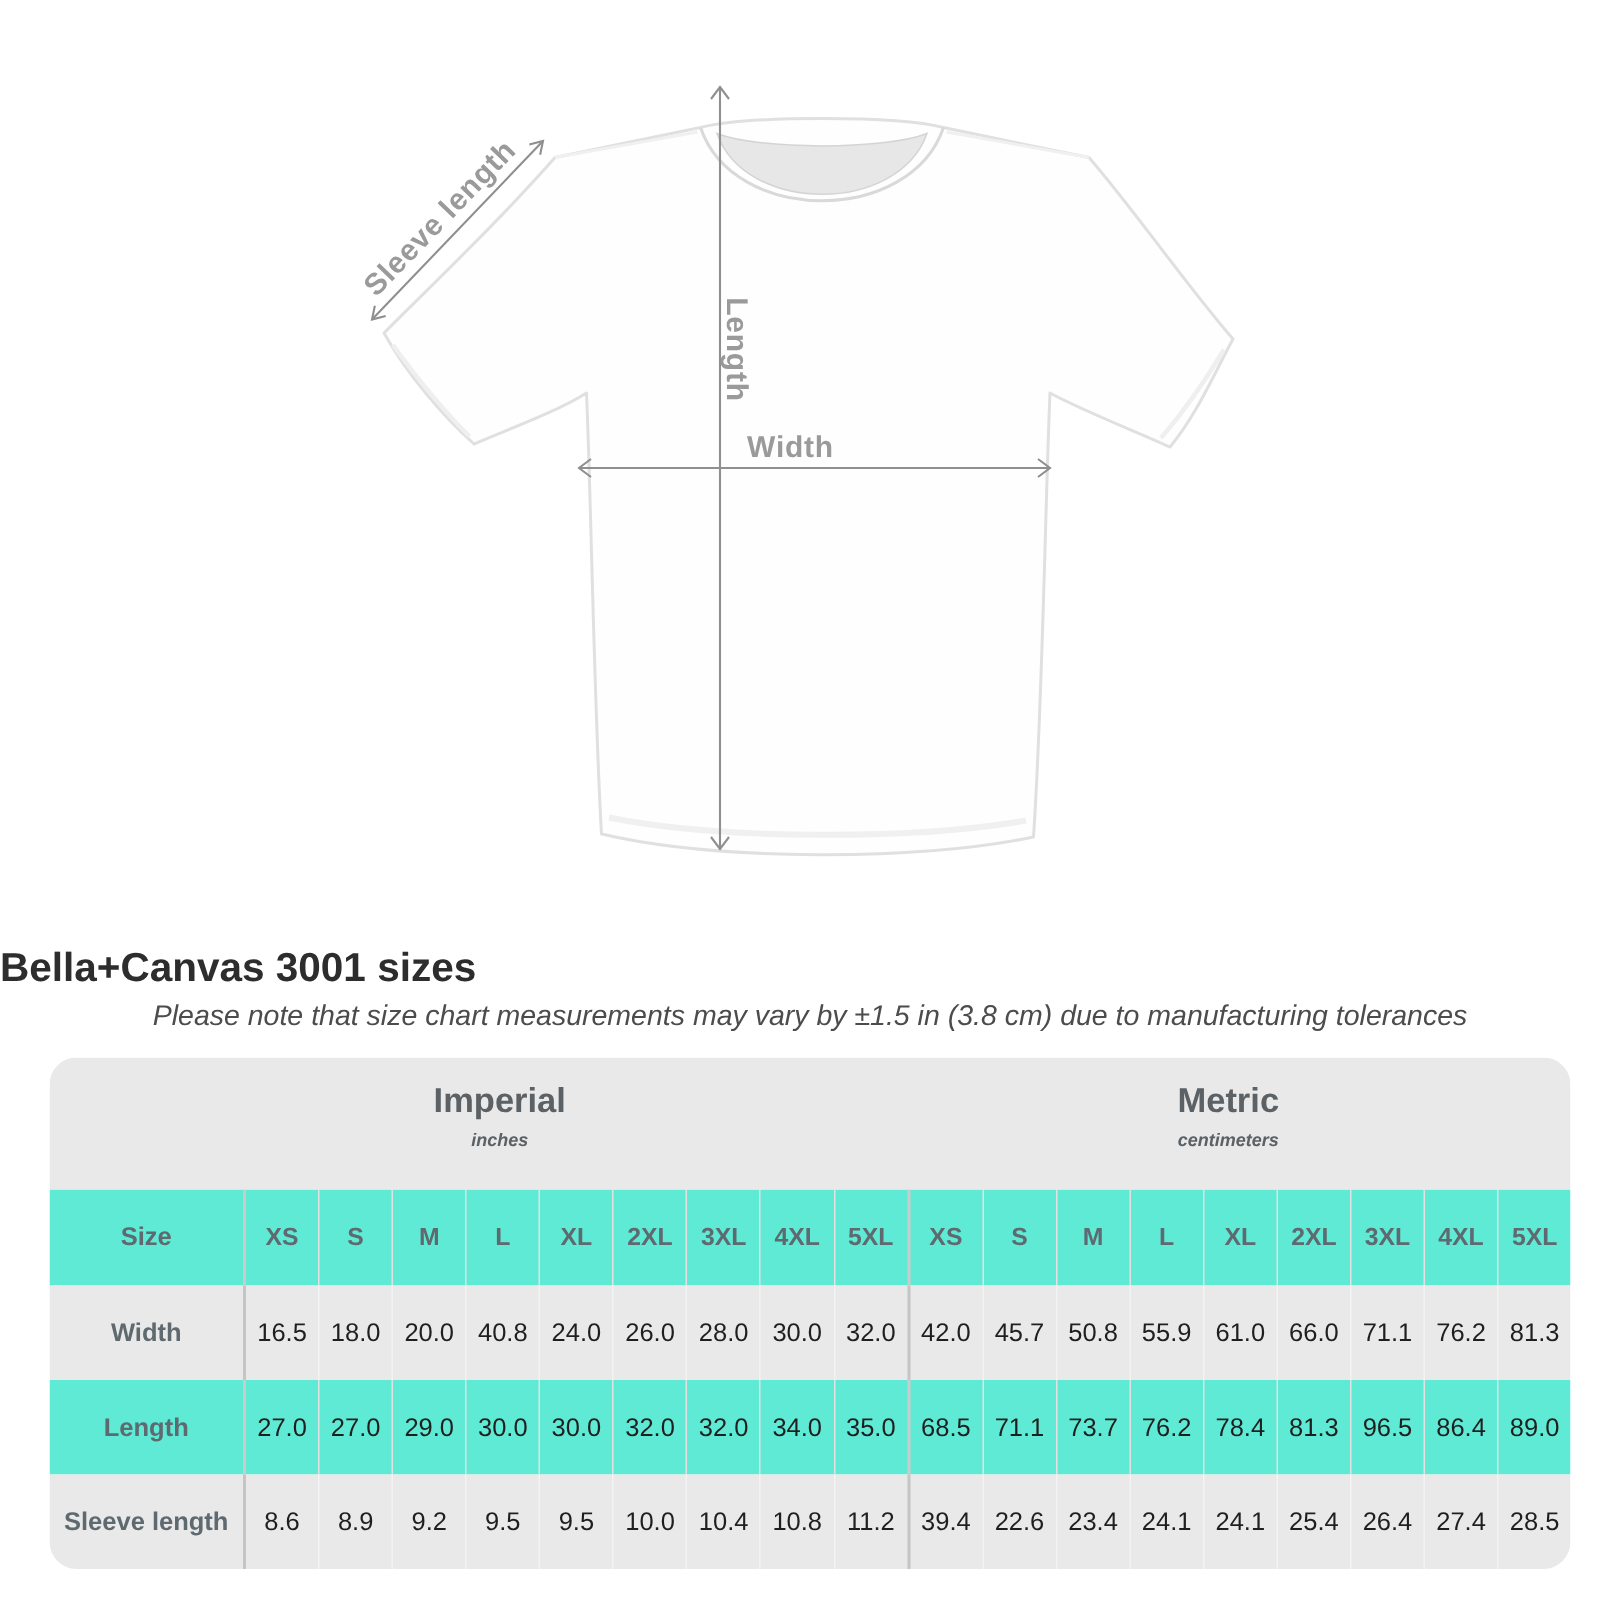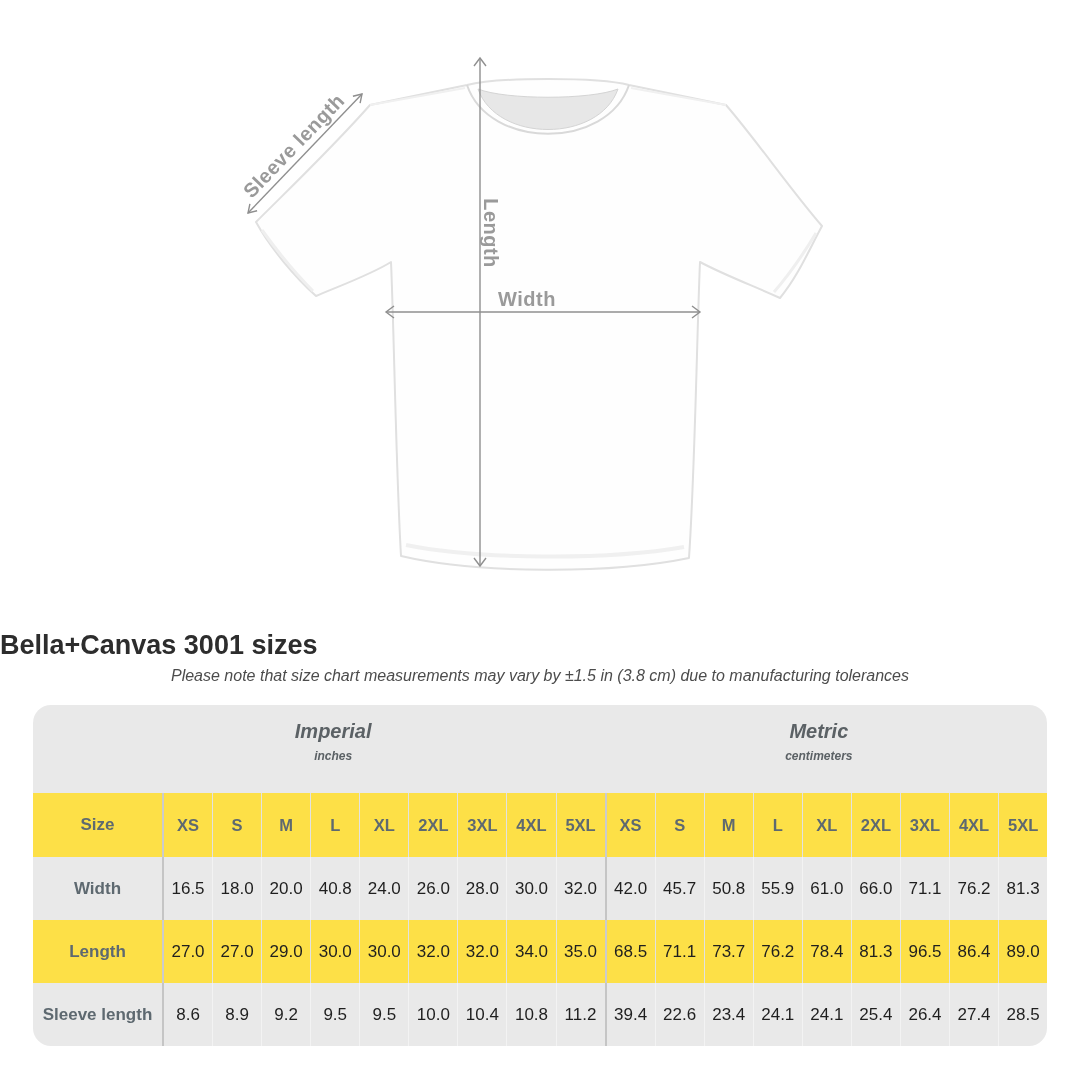--- a/index.html
+++ b/index.html
@@ -18,37 +18,37 @@
   .lbl-length { left:490px; top:233px; transform:translate(-50%,-50%) rotate(90deg); }
   .lbl-width  { left:527px; top:299px; transform:translate(-50%,-50%); }
 
   
   .chart-title {
     position:absolute; top:630px; left:0; width:100%; 
     font-size:27px; font-weight:bold; color:#2d2d2d;
   }
   .chart-subtitle {
     position:absolute; top:667px; left:0; width:100%; text-align:center;
-    font-size:16px; font-style:italic; color:#4c4c4c;
+    font-size:19px; font-style:italic; color:#4c4c4c;
   }
 
   
   .size-table {
     position:absolute; left:33px; top:705px; width:1014px; height:341px;
     border-radius:18px; overflow:hidden; background:#ffffff;
   }
   .unit-band { position:relative; height:88px; background:#e9e9e9; }
   .unit-group { position:absolute; top:15px; transform:translateX(-50%);
     text-align:center; color:#5b6165; }
   .unit-group.imperial { left:29.6%; }
   .unit-group.metric   { left:77.5%; }
-  .unit-name { font-size:20px; font-weight:bold; font-style:italic; }
+  .unit-name { font-size:23px; font-weight:bold; }
   .unit-sub  { font-size:12px; font-style:italic; margin-top:6px;font-weight:bold; }
 
-  .trow { display:flex; height:63px; background:#fde047; }
+  .trow { display:flex; height:63px; background:#5eead4; }
   .trow.sizes-row { height:64px; }
   .trow.stripe { background:#e9e9e9; }
   .cell {
     flex:1 1 0; display:flex; align-items:center; justify-content:center;
     font-size:17px; color:#1f1f1f; min-width:0;
   }
   .cell.rlabel { flex:0 0 129px; font-weight:bold; color:#5e6970; font-size:17px; }
   .cell.shead  { font-weight:bold; color:#5e6970; font-size:16.5px; }
   .cell.sep  { border-left:1px solid #e2e2e2; }
   .trow.stripe .cell.sep { border-left-color:#f3f3f3; }

